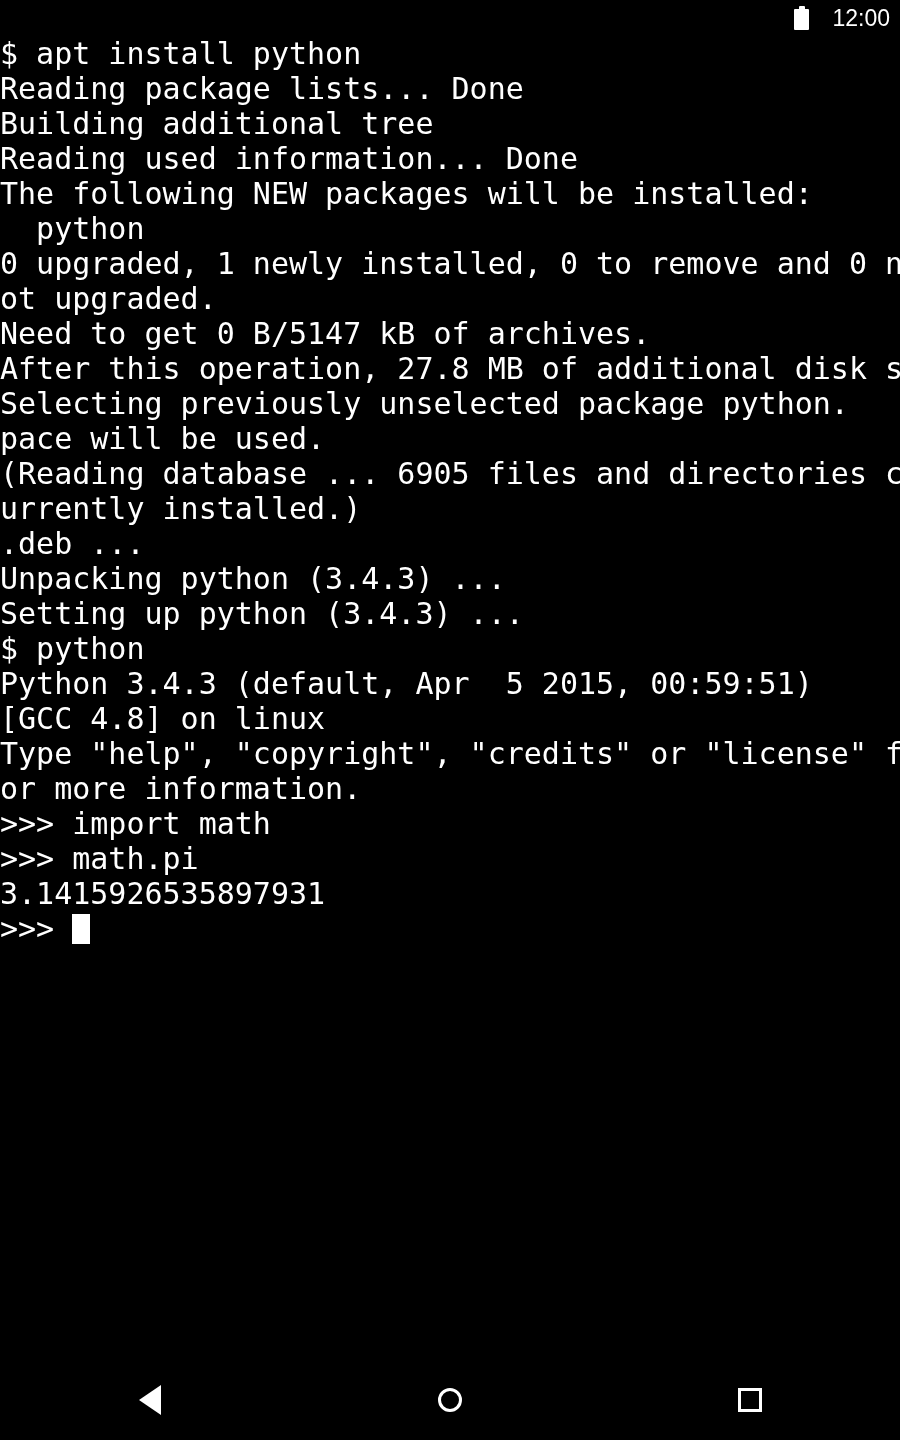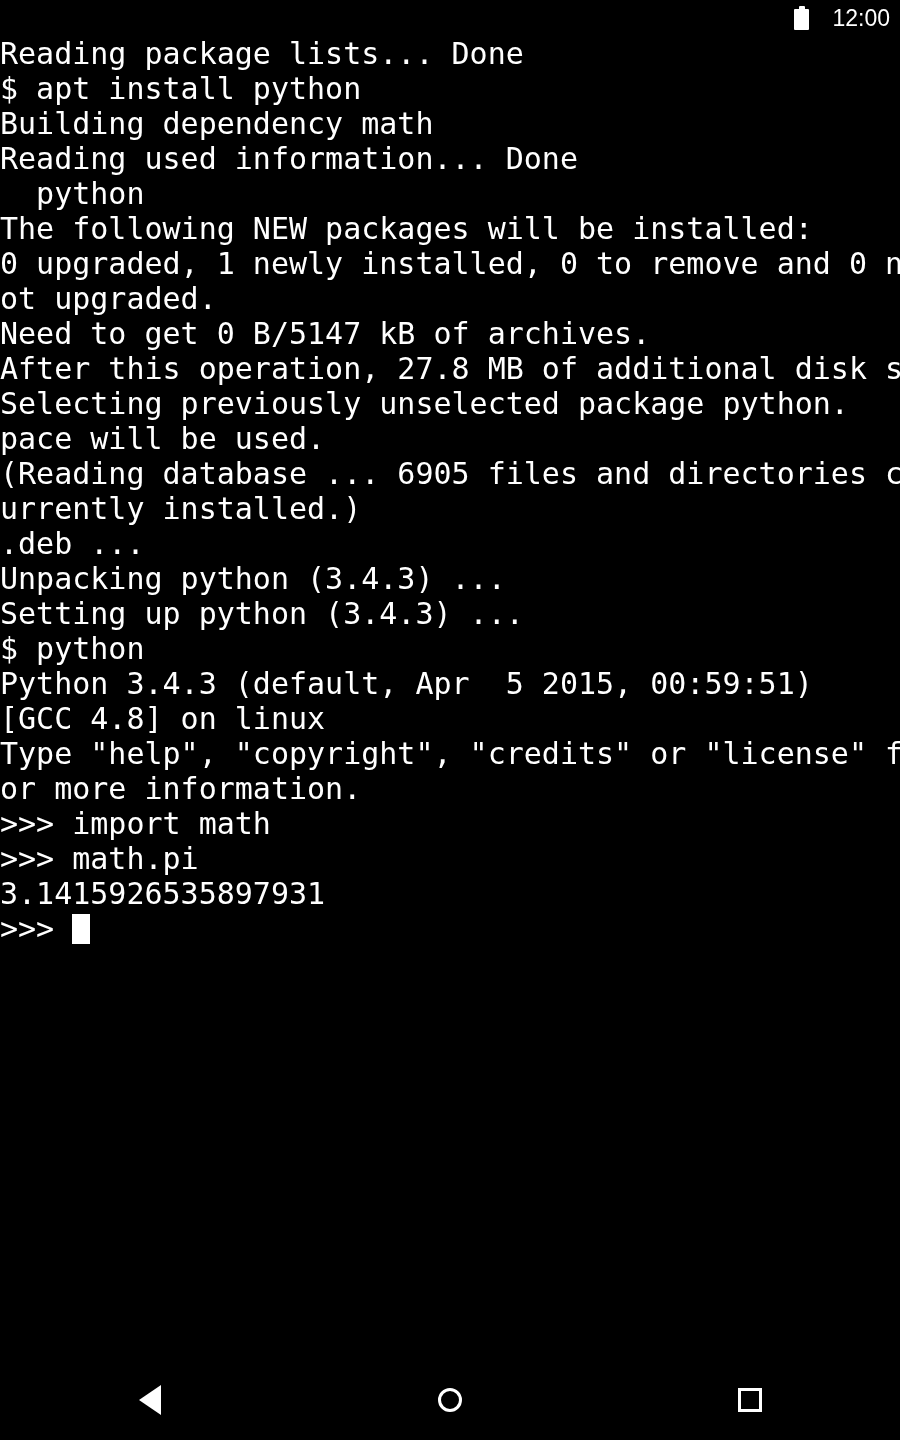--- a/index.html
+++ b/index.html
@@ -153,26 +153,26 @@
     <span class="battery-icon">
       <span class="bat-nub"></span>
       <span class="bat-body"></span>
     </span>
     <span class="status-time">12:00</span>
   </div>
 </div>
 
 <div class="terminal">
   <div id="term-lines">
+      <div class="term-line">$ apt install python</div>
       <div class="term-line">Reading package lists... Done</div>
-      <div class="term-line">$ apt install python</div>
-      <div class="term-line">Building dependency math</div>
+      <div class="term-line">Building additional tree</div>
       <div class="term-line">Reading used information... Done</div>
+      <div class="term-line">The following NEW packages will be installed:</div>
       <div class="term-line">  python</div>
-      <div class="term-line">The following NEW packages will be installed:</div>
       <div class="term-line">0 upgraded, 1 newly installed, 0 to remove and 0 n</div>
       <div class="term-line">ot upgraded.</div>
       <div class="term-line">Need to get 0 B/5147 kB of archives.</div>
       <div class="term-line">After this operation, 27.8 MB of additional disk s</div>
       <div class="term-line">Selecting previously unselected package python.</div>
       <div class="term-line">pace will be used.</div>
       <div class="term-line">(Reading database ... 6905 files and directories c</div>
       <div class="term-line">urrently installed.)</div>
       <div class="term-line">.deb ...</div>
       <div class="term-line">Unpacking python (3.4.3) ...</div>

